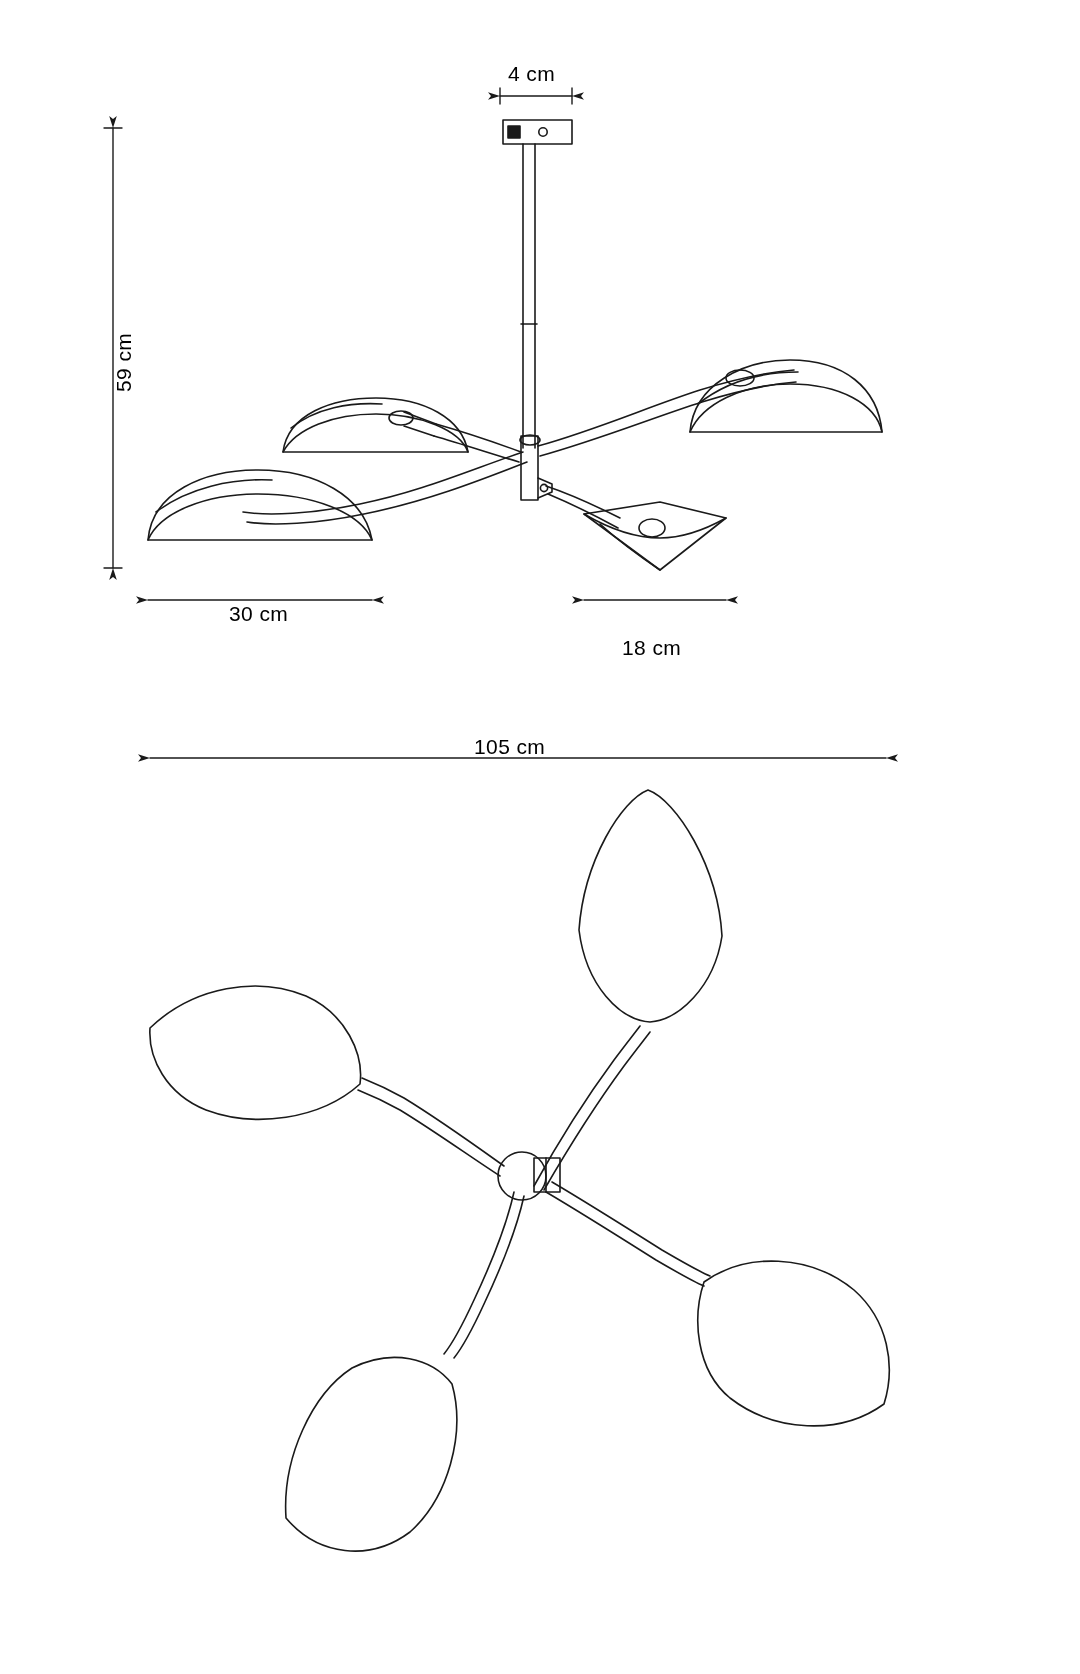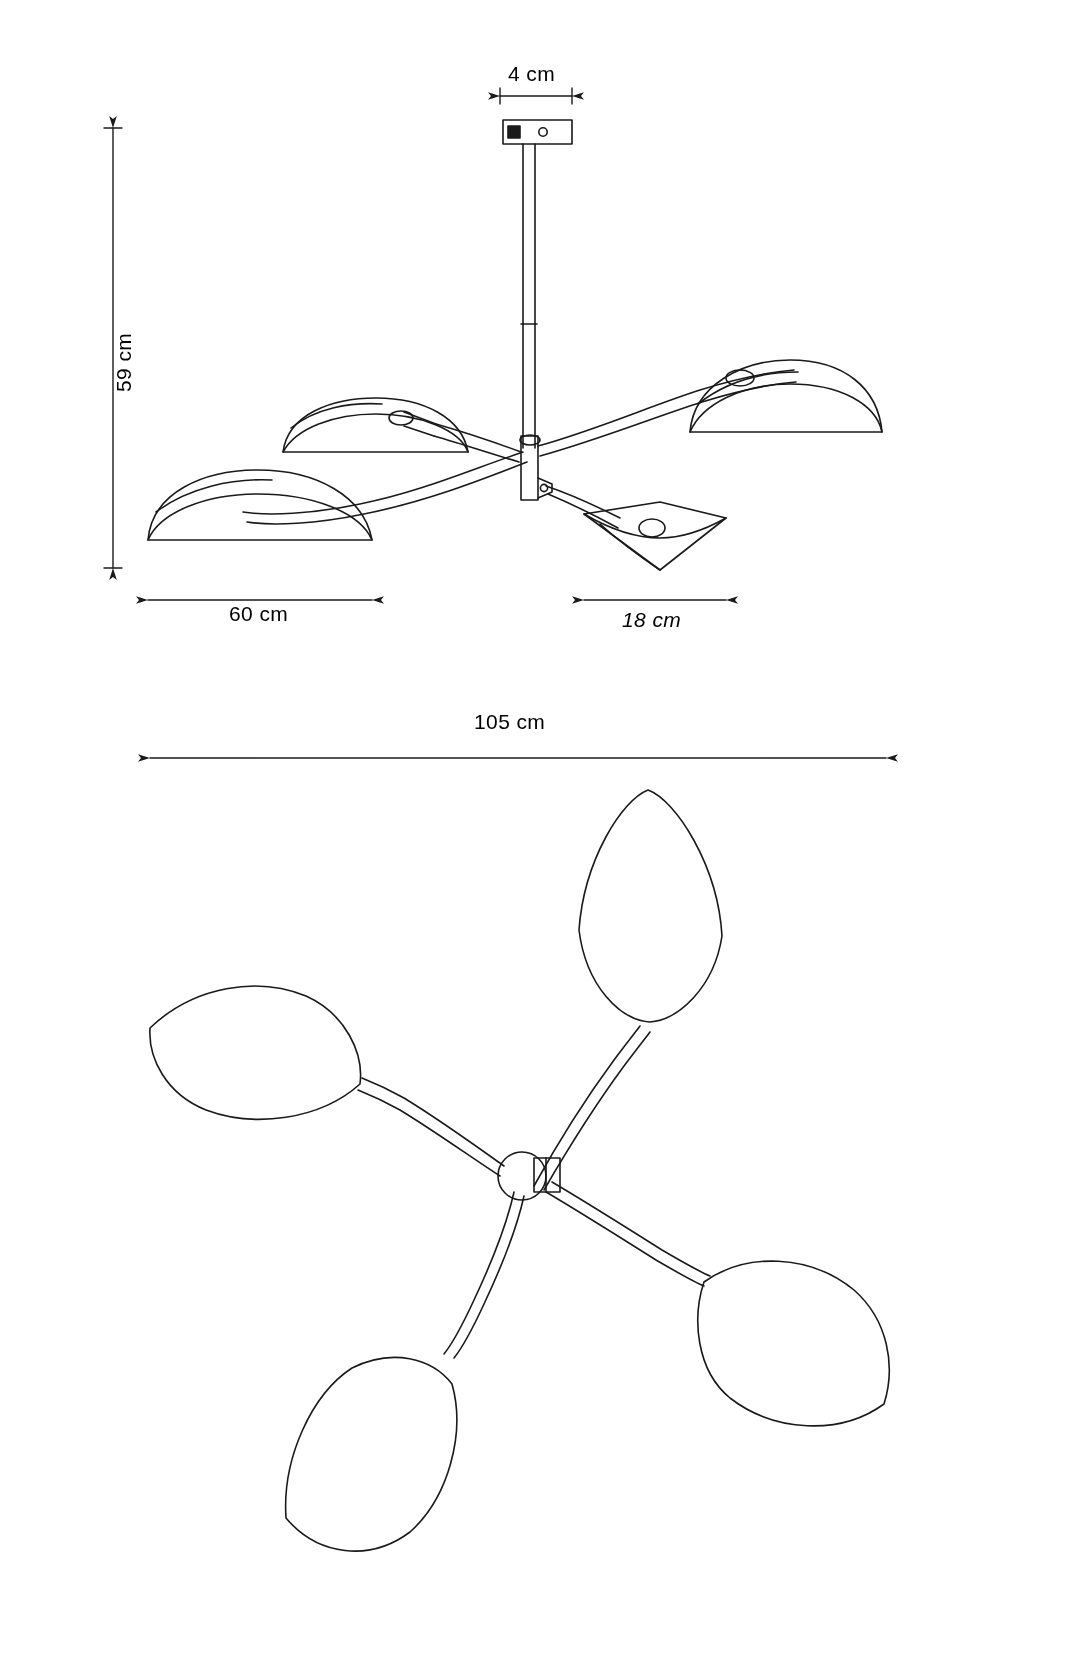--- a/index.html
+++ b/index.html
@@ -33,22 +33,22 @@
     letter-spacing: 0.4px;
     color: #000;
     white-space: nowrap;
   }
   .dim-label.vertical {
     transform: rotate(-90deg);
     transform-origin: left top;
   }
   .lbl-canopy   { left: 508px; top: 62px; }
   .lbl-shade30  { left: 229px; top: 602px; }
-  .lbl-shade18  { left: 622px; top: 608px; font-style: italic; }
-  .lbl-width    { left: 474px; top: 710px; }
+  .lbl-shade18  { left: 622px; top: 636px; }
+  .lbl-width    { left: 474px; top: 735px; }
 </style>
 </head>
 <body>
 
 <div id="sheet">
 
   <svg class="drawing" viewBox="0 0 1080 1674">
     <defs>
       <marker id="arrL" markerWidth="14" markerHeight="10" refX="12" refY="5" orient="auto" markerUnits="userSpaceOnUse">
         <path d="M12,5 L0,1.2 L3,5 L0,8.8 Z" fill="#1a1a1a"></path>
@@ -192,17 +192,17 @@
         <g>
           <path d="M704,1282 C746,1252 810,1254 854,1290 C888,1320 896,1366 884,1404 C840,1436 774,1432 730,1398 C696,1370 692,1318 704,1282 Z"></path>
         </g>
 
       </g>
     </g>
   </svg>
 
   <div class="dim-label vertical" style="left: 112px; top: 392px;">59 cm</div>
   <div class="dim-label lbl-canopy">4 cm</div>
-  <div class="dim-label lbl-shade30">60 cm</div>
+  <div class="dim-label lbl-shade30">30 cm</div>
   <div class="dim-label lbl-shade18">18 cm</div>
   <div class="dim-label lbl-width">105 cm</div>
 
 </div>
 
 </body></html>

